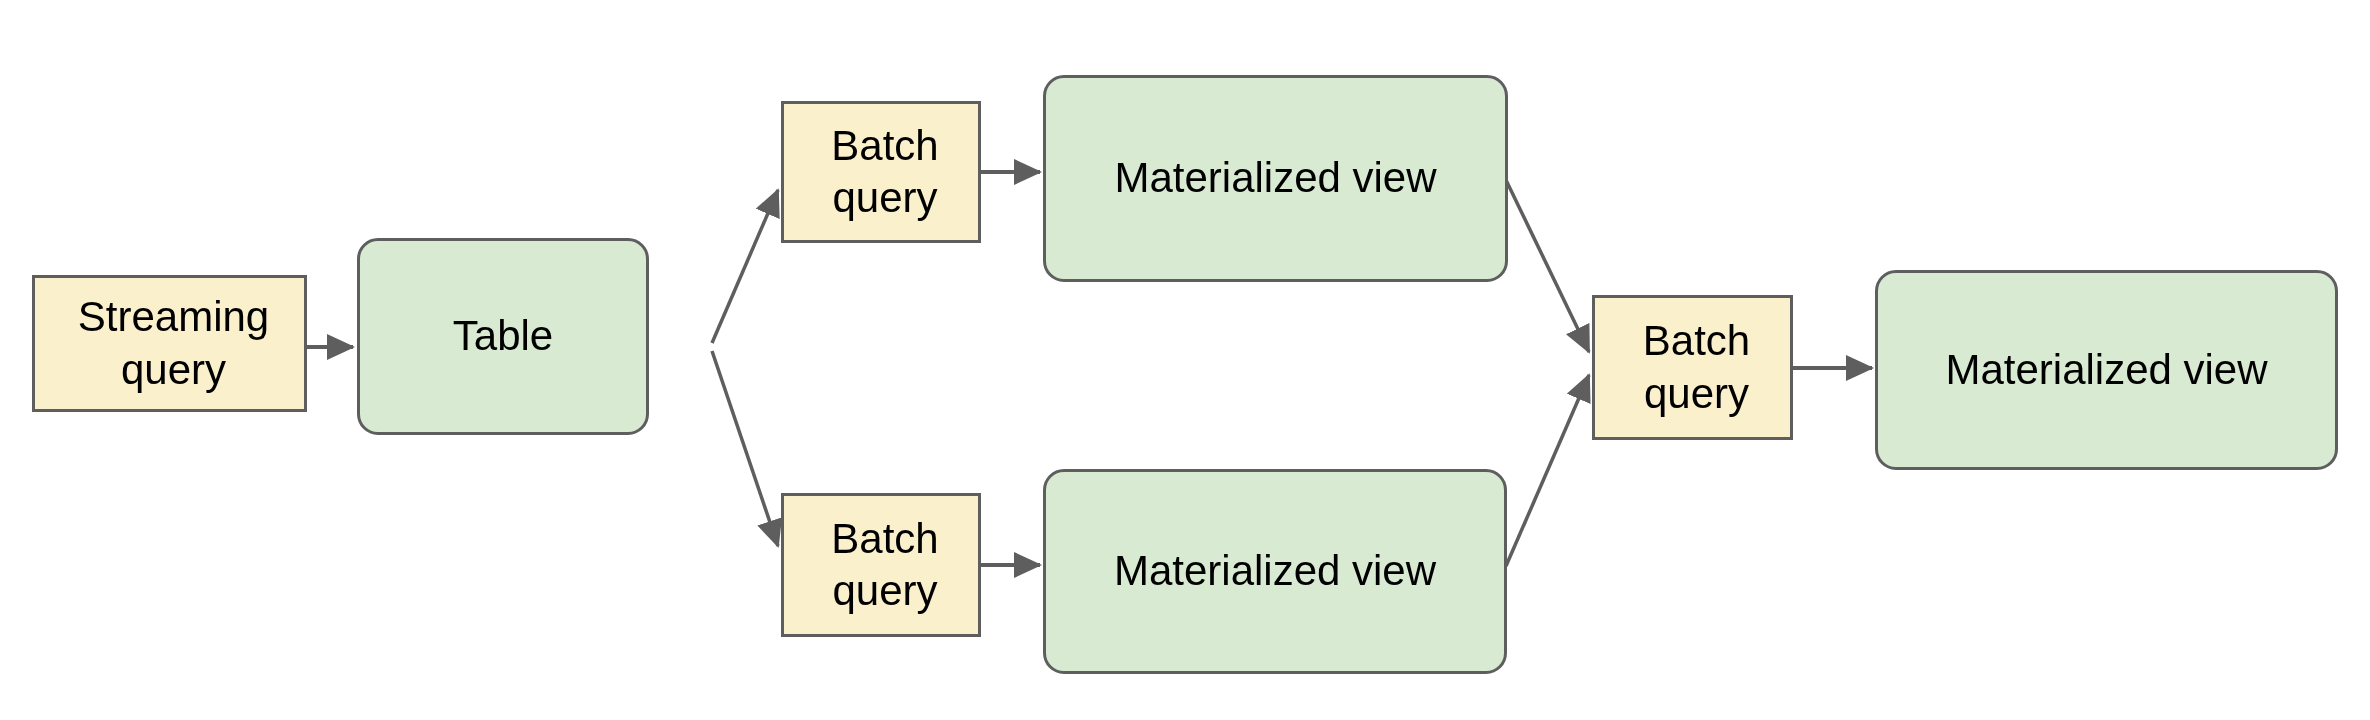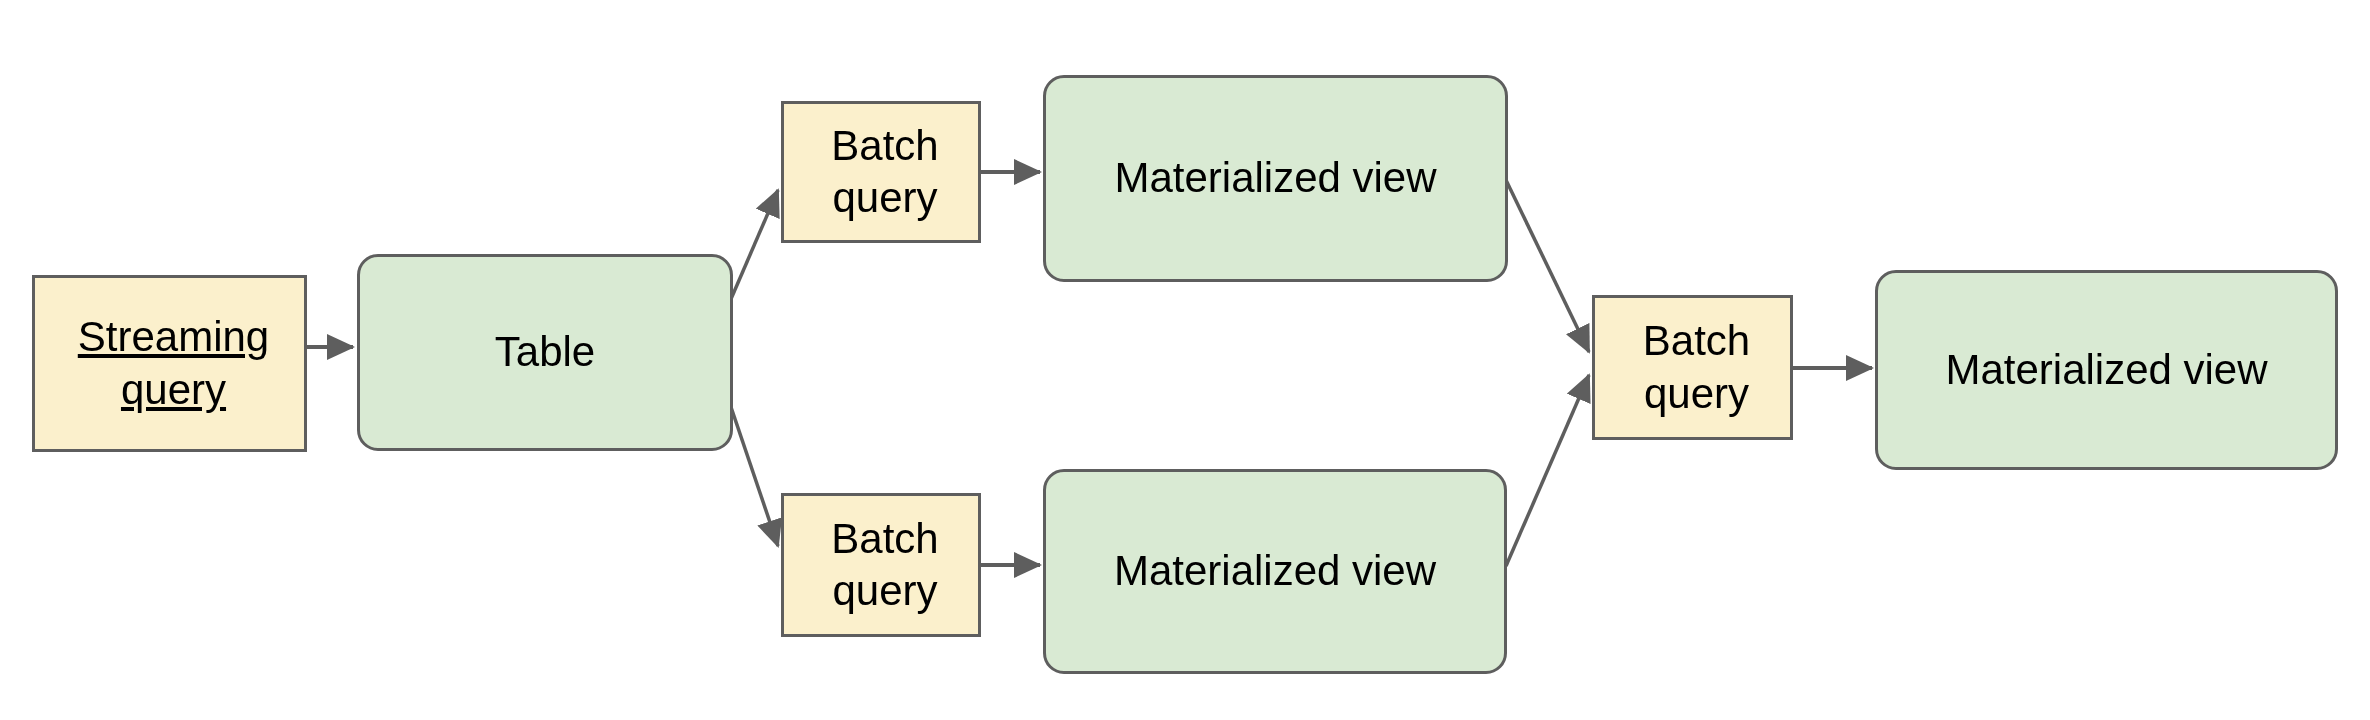--- a/index.html
+++ b/index.html
@@ -62,25 +62,25 @@
     <line x1="307" y1="347" x2="353" y2="347" stroke="#5E5E5E" stroke-width="4" marker-end="url(#arrowhead)"></line>
     <line x1="712" y1="343" x2="778" y2="190" stroke="#5E5E5E" stroke-width="3.5" marker-end="url(#arrowhead)"></line>
     <line x1="712" y1="351" x2="778" y2="546" stroke="#5E5E5E" stroke-width="3.5" marker-end="url(#arrowhead)"></line>
     <line x1="981" y1="172" x2="1040" y2="172" stroke="#5E5E5E" stroke-width="4" marker-end="url(#arrowhead)"></line>
     <line x1="981" y1="565" x2="1040" y2="565" stroke="#5E5E5E" stroke-width="4" marker-end="url(#arrowhead)"></line>
     <line x1="1505" y1="178" x2="1589" y2="352" stroke="#5E5E5E" stroke-width="3.5" marker-end="url(#arrowhead)"></line>
     <line x1="1506" y1="566" x2="1589" y2="375" stroke="#5E5E5E" stroke-width="3.5" marker-end="url(#arrowhead)"></line>
     <line x1="1793" y1="368" x2="1872" y2="368" stroke="#5E5E5E" stroke-width="4" marker-end="url(#arrowhead)"></line>
   </svg>
 
-  <div class="node query-node" style="left:32px; top:275px; width:275px; height:177px;text-decoration:underline;">
+  <div class="node query-node" style="left:32px; top:275px; width:275px; height:137px;">
     <span class="label">Streaming query</span>
   </div>
 
-  <div class="node data-node" style="left:357px; top:254px; width:376px; height:197px;">
+  <div class="node data-node" style="left:357px; top:238px; width:292px; height:197px;">
     <span class="label">Table</span>
   </div>
 
   <div class="node query-node" style="left:781px; top:101px; width:200px; height:142px;">
     <span class="label">Batch query</span>
   </div>
 
   <div class="node data-node" style="left:1043px; top:75px; width:465px; height:207px;">
     <span class="label">Materialized view</span>
   </div>

